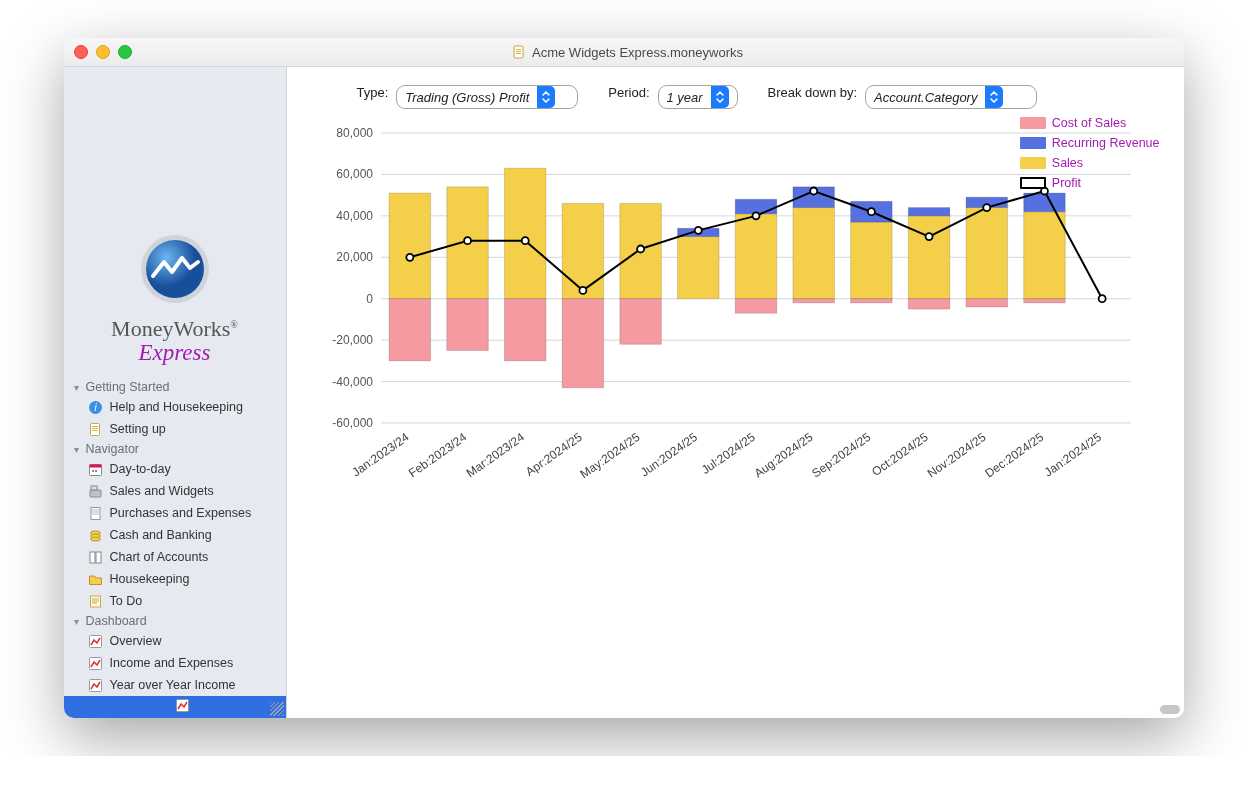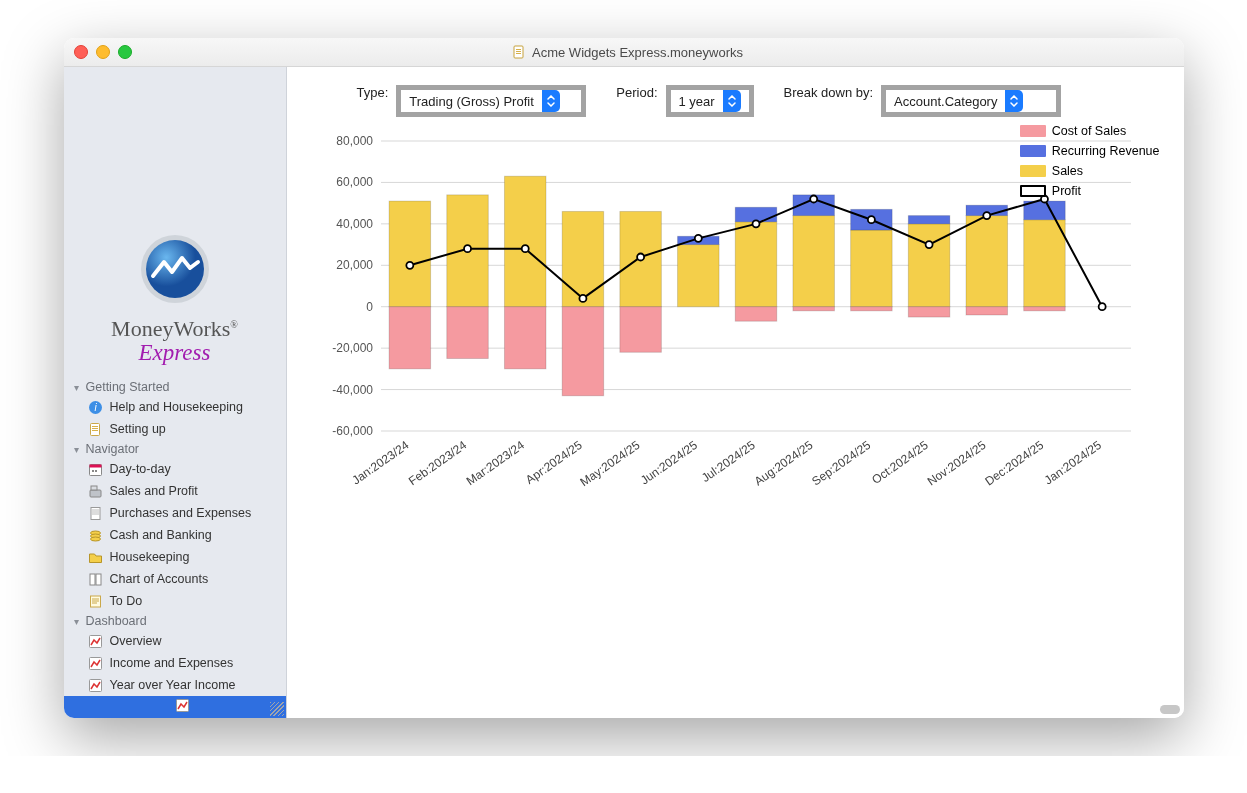--- a/index.html
+++ b/index.html
@@ -27,30 +27,30 @@
   .group-header .disc{width:10px;text-align:center;color:#8a8f97;font-size:10px;}
   .item{display:flex;align-items:center;gap:7px;padding:2px 8px 2px 24px;cursor:default;height:18px;}
   .item.selected{background:#2f6fe0;color:#fff;flex-direction:column;}
   .item .ico{width:15px;height:15px;display:inline-flex;align-items:center;justify-content:center;}
   .resize-grip{position:absolute;bottom:2px;right:2px;width:14px;height:14px;
     background:repeating-linear-gradient(135deg,#a0a4ab 0 1px,transparent 1px 3px);}
   .main{flex:1;background:#fff;position:relative;padding:18px 24px 10px 24px;overflow:hidden;}
   .controls{display:flex;align-items:center;gap:30px;font-size:13px;color:#222;margin-bottom:14px;
     padding-left:46px;}
   .ctrl{display:flex;gap:8px;}
-  .select{display:flex;align-items:center;border:5px solid #a3a3a3;border-radius:0;height:22px;
-    background:#fff;font-size:13px;}
+  .select{display:flex;align-items:center;border:1px solid #a3a3a3;border-radius:9px;height:22px;
+    background:#fff;font-size:13px;font-style:italic;}
   .select .sel-text{padding:0 8px;color:#222;}
   .select .sel-btn{width:18px;height:22px;background:#1a7bff;border-radius:0 5px 5px 0;
     display:flex;align-items:center;justify-content:center;}
   .select .sel-btn svg{width:10px;height:12px;}
   .chart-wrap{position:relative;height:430px;}
   .chart-title{text-align:center;font-weight:700;font-size:17px;color:#4a4a4a;margin-bottom:8px;
     padding-right:150px;}
-  .legend{position:absolute;top:-10px;right:0;font-size:12.5px;color:#000000;}
+  .legend{position:absolute;top:-10px;right:0;font-size:12.5px;color:#a21caf;}
   .legend-row{display:flex;align-items:center;gap:6px;height:20px;}
   .legend-sw{width:26px;height:12px;border-radius:1px;}
   .legend-line{width:26px;height:12px;border:2px solid #000;border-radius:1px;background:#fff;box-sizing:border-box;}
   svg text{font-family:-apple-system,Arial,sans-serif;}
   .scroll-thumb{position:absolute;bottom:4px;right:4px;width:20px;height:9px;background:#c7c7c7;border-radius:5px;}
 </style>
 </head>
 <body>
 
 <div class="window">
@@ -131,21 +131,21 @@
             </span>
             <span>Day-to-day</span>
           </div>
           <div class="item">
             <span class="ico">
               <svg viewBox="0 0 15 15">
                 <rect x="2" y="6" width="11" height="7" rx="1" fill="#bfc3c9" stroke="#888"></rect>
                 <rect x="3" y="2" width="6" height="4" fill="#dadde2" stroke="#888"></rect>
               </svg>
             </span>
-            <span>Sales and Profit</span>
+            <span>Sales and Widgets</span>
           </div>
           <div class="item">
             <span class="ico">
               <svg viewBox="0 0 15 15">
                 <rect x="3" y="1.5" width="9" height="12" fill="#fff" stroke="#999"></rect>
                 <path d="M4 4h7M4 6h7M4 8h7" stroke="#bbb"></path>
               </svg>
             </span>
             <span>Purchases and Expenses</span>
           </div>
@@ -155,33 +155,33 @@
                 <ellipse cx="7.5" cy="5" rx="5" ry="2" fill="#f4cf4a" stroke="#b8962a"></ellipse>
                 <ellipse cx="7.5" cy="8" rx="5" ry="2" fill="#f4cf4a" stroke="#b8962a"></ellipse>
                 <ellipse cx="7.5" cy="11" rx="5" ry="2" fill="#f4cf4a" stroke="#b8962a"></ellipse>
               </svg>
             </span>
             <span>Cash and Banking</span>
           </div>
           <div class="item">
             <span class="ico">
               <svg viewBox="0 0 15 15">
-                <path d="M1.5 4h5l1.5 2h5.5v6.5h-12z" fill="#f4cf4a" stroke="#b8962a"></path>
-              </svg>
-            </span>
-            <span>Housekeeping</span>
-          </div>
-          <div class="item">
-            <span class="ico">
-              <svg viewBox="0 0 15 15">
                 <rect x="2" y="2" width="5" height="11" fill="#fff" stroke="#888"></rect>
                 <rect x="8" y="2" width="5" height="11" fill="#fff" stroke="#888"></rect>
               </svg>
             </span>
             <span>Chart of Accounts</span>
+          </div>
+          <div class="item">
+            <span class="ico">
+              <svg viewBox="0 0 15 15">
+                <path d="M1.5 4h5l1.5 2h5.5v6.5h-12z" fill="#f4cf4a" stroke="#b8962a"></path>
+              </svg>
+            </span>
+            <span>Housekeeping</span>
           </div>
           <div class="item">
             <span class="ico">
               <svg viewBox="0 0 15 15">
                 <rect x="2.5" y="2" width="10" height="11" fill="#fffbe0" stroke="#caa84a"></rect>
                 <path d="M4 5h7M4 7h7M4 9h5" stroke="#caa84a"></path>
               </svg>
             </span>
             <span>To Do</span>
           </div>

